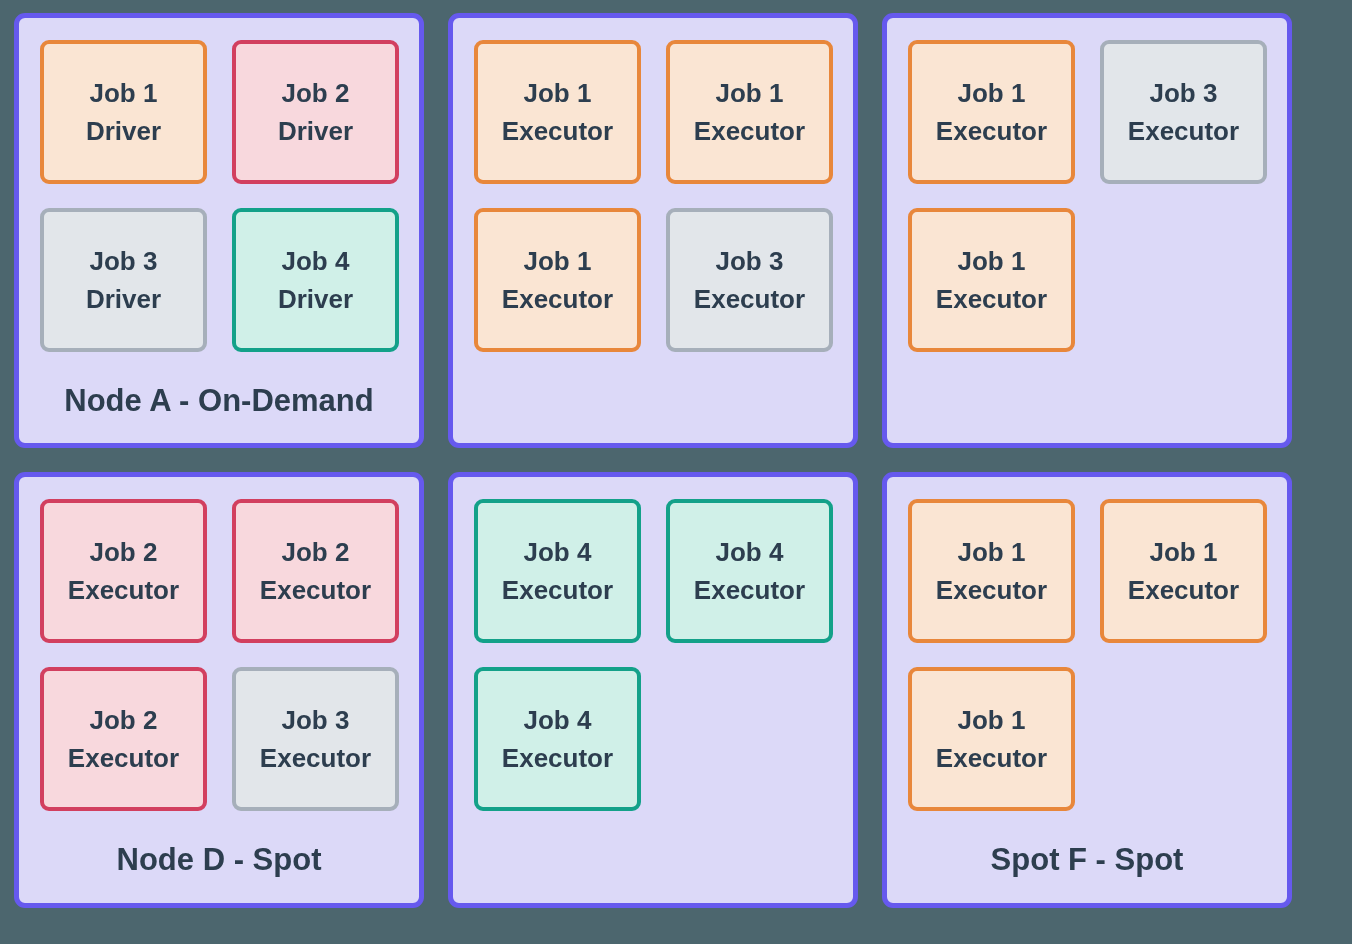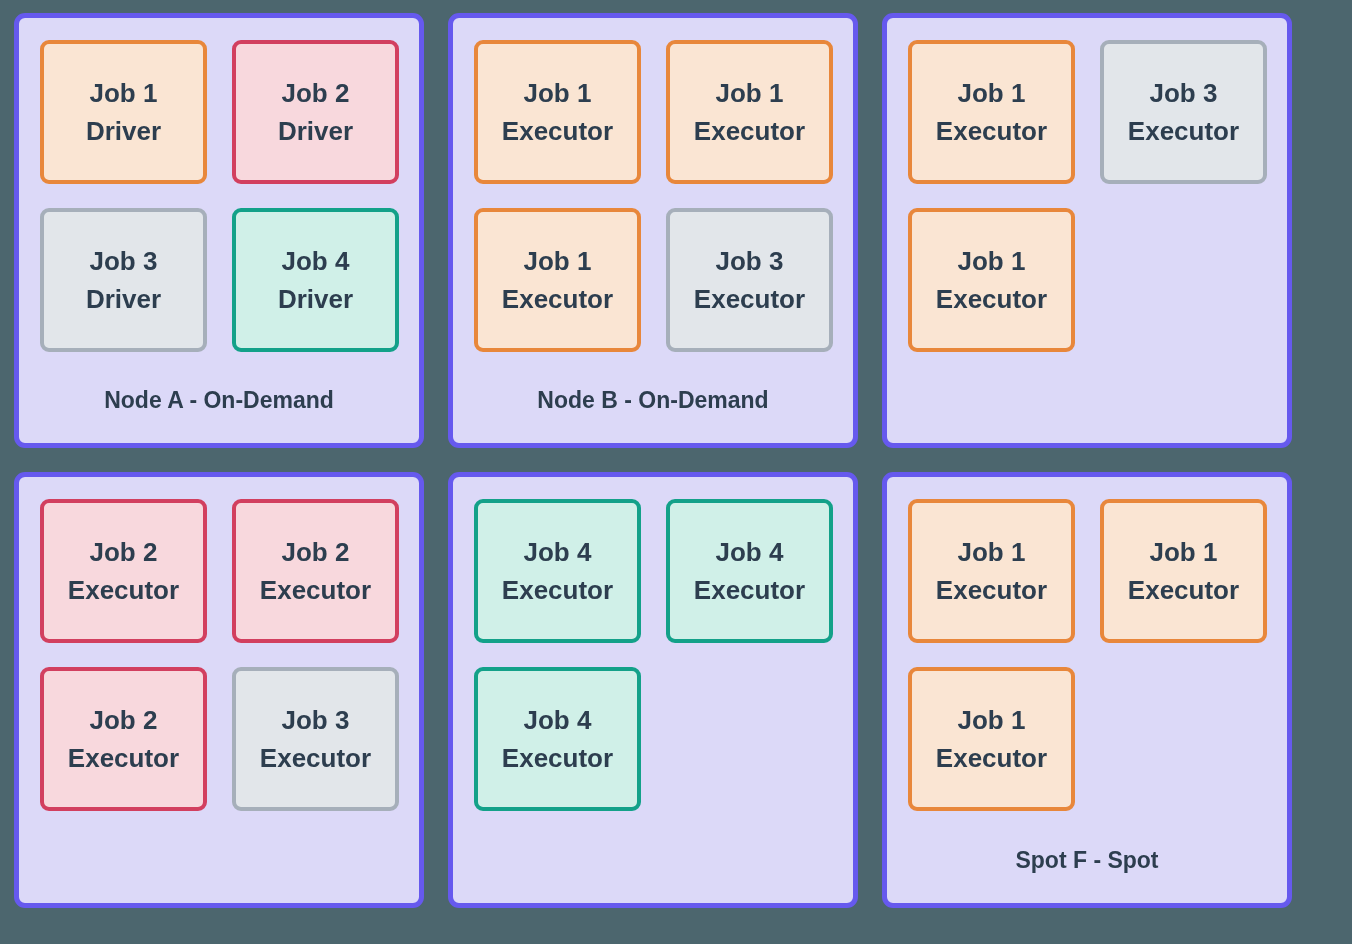--- a/index.html
+++ b/index.html
@@ -55,21 +55,21 @@
     font-weight: 600;
     line-height: 1.48;
     text-align: center;
   }
   .node-label {
     flex: 1;
     display: flex;
     align-items: center;
     justify-content: center;
     color: #2D3E4F;
-    font-size: 23px;
+    font-size: 31px;
     font-weight: 600;
     padding-top: 6px;
   }
 </style>
 </head>
 <body>
 
 <div class="board" id="board">
   <section class="node-card">
     <div class="jobs">
@@ -111,64 +111,64 @@
   <div class="job-box" style="border-color: rgb(232, 135, 59); background-color: rgb(250, 229, 211);">
     <span class="job-line">Job 1</span>
     <span class="job-line">Executor</span>
   </div>
 
   <div class="job-box" style="border-color: rgb(166, 175, 186); background-color: rgb(226, 230, 234);">
     <span class="job-line">Job 3</span>
     <span class="job-line">Executor</span>
   </div>
 </div>
-    <div class="node-label">Node B - On-Demand</div>
-  </section>
-
-  <section class="node-card">
-    <div class="jobs">
-  <div class="job-box" style="border-color: rgb(232, 135, 59); background-color: rgb(250, 229, 211);">
-    <span class="job-line">Job 1</span>
-    <span class="job-line">Executor</span>
-  </div>
-
-  <div class="job-box" style="border-color: rgb(166, 175, 186); background-color: rgb(226, 230, 234);">
-    <span class="job-line">Job 3</span>
-    <span class="job-line">Executor</span>
-  </div>
-
-  <div class="job-box" style="border-color: rgb(232, 135, 59); background-color: rgb(250, 229, 211);">
-    <span class="job-line">Job 1</span>
-    <span class="job-line">Executor</span>
-  </div>
-</div>
-  </section>
-
-  <section class="node-card">
-    <div class="jobs">
-  <div class="job-box" style="border-color: rgb(210, 63, 95); background-color: rgb(248, 216, 221);">
-    <span class="job-line">Job 2</span>
-    <span class="job-line">Executor</span>
-  </div>
-
-  <div class="job-box" style="border-color: rgb(210, 63, 95); background-color: rgb(248, 216, 221);">
-    <span class="job-line">Job 2</span>
-    <span class="job-line">Executor</span>
-  </div>
-
-  <div class="job-box" style="border-color: rgb(210, 63, 95); background-color: rgb(248, 216, 221);">
-    <span class="job-line">Job 2</span>
-    <span class="job-line">Executor</span>
-  </div>
-
-  <div class="job-box" style="border-color: rgb(166, 175, 186); background-color: rgb(226, 230, 234);">
-    <span class="job-line">Job 3</span>
-    <span class="job-line">Executor</span>
-  </div>
-</div>
+  </section>
+
+  <section class="node-card">
+    <div class="jobs">
+  <div class="job-box" style="border-color: rgb(232, 135, 59); background-color: rgb(250, 229, 211);">
+    <span class="job-line">Job 1</span>
+    <span class="job-line">Executor</span>
+  </div>
+
+  <div class="job-box" style="border-color: rgb(166, 175, 186); background-color: rgb(226, 230, 234);">
+    <span class="job-line">Job 3</span>
+    <span class="job-line">Executor</span>
+  </div>
+
+  <div class="job-box" style="border-color: rgb(232, 135, 59); background-color: rgb(250, 229, 211);">
+    <span class="job-line">Job 1</span>
+    <span class="job-line">Executor</span>
+  </div>
+</div>
+  </section>
+
+  <section class="node-card">
+    <div class="jobs">
+  <div class="job-box" style="border-color: rgb(210, 63, 95); background-color: rgb(248, 216, 221);">
+    <span class="job-line">Job 2</span>
+    <span class="job-line">Executor</span>
+  </div>
+
+  <div class="job-box" style="border-color: rgb(210, 63, 95); background-color: rgb(248, 216, 221);">
+    <span class="job-line">Job 2</span>
+    <span class="job-line">Executor</span>
+  </div>
+
+  <div class="job-box" style="border-color: rgb(210, 63, 95); background-color: rgb(248, 216, 221);">
+    <span class="job-line">Job 2</span>
+    <span class="job-line">Executor</span>
+  </div>
+
+  <div class="job-box" style="border-color: rgb(166, 175, 186); background-color: rgb(226, 230, 234);">
+    <span class="job-line">Job 3</span>
+    <span class="job-line">Executor</span>
+  </div>
+</div>
+    <div class="node-label">Node D - Spot</div>
   </section>
 
   <section class="node-card">
     <div class="jobs">
   <div class="job-box" style="border-color: rgb(19, 161, 137); background-color: rgb(208, 240, 232);">
     <span class="job-line">Job 4</span>
     <span class="job-line">Executor</span>
   </div>
 
   <div class="job-box" style="border-color: rgb(19, 161, 137); background-color: rgb(208, 240, 232);">

